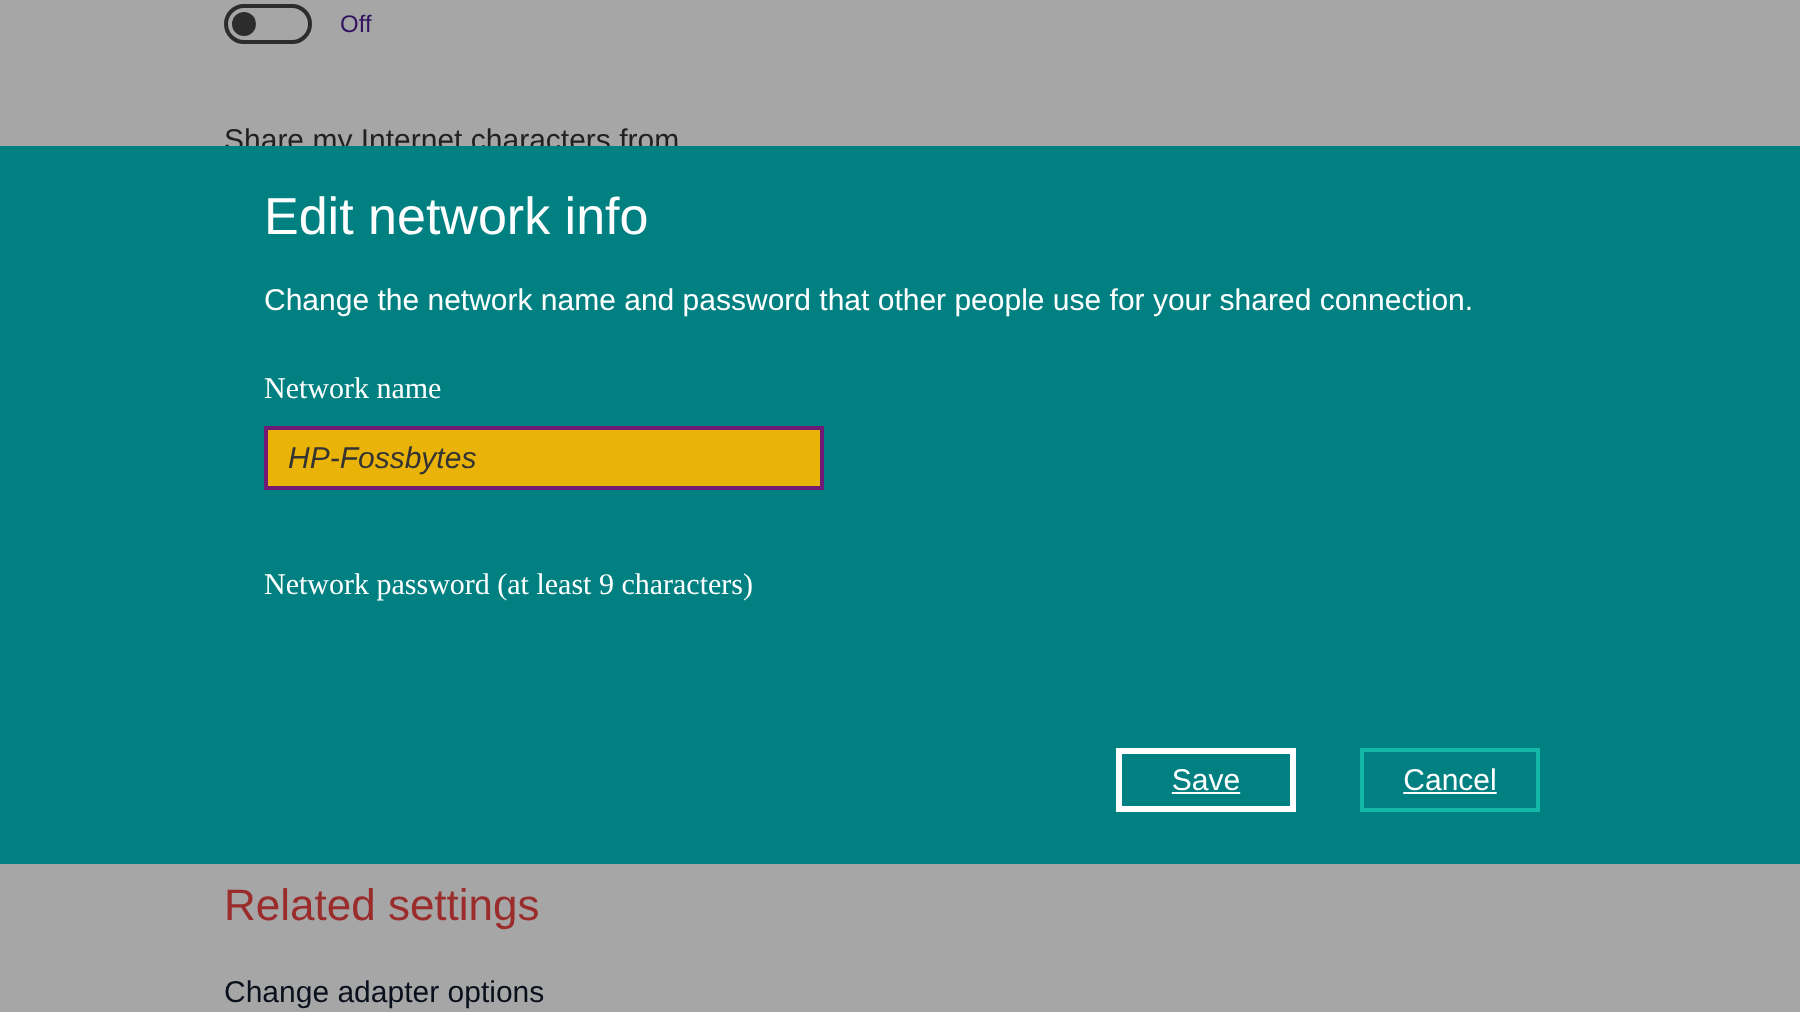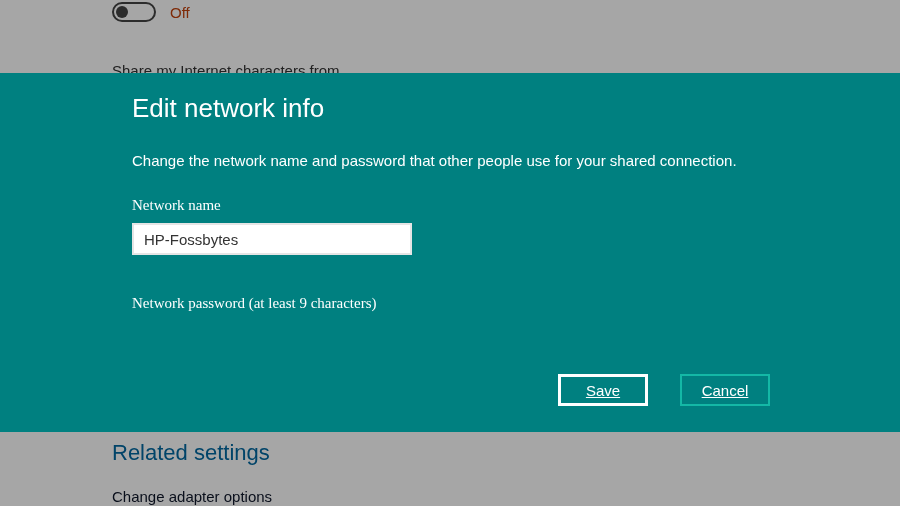--- a/index.html
+++ b/index.html
@@ -42,22 +42,22 @@
     .toggle-knob {
       position: absolute;
       left: 2px;
       top: 2px;
       width: 12px;
       height: 12px;
       border-radius: 50%;
       background: #444;
     }
     .toggle-label {
-      font-size: 15px;
-      color: #c2410c;
+      font-size: 12px;
+      color: #4c1d95;
     }
     .share-text {
       margin-top: 40px;
       font-size: 15px;
       color: #333;
     }
     .dim-overlay {
       position: absolute;
       inset: 0;
       background: rgba(0,0,0,0.35);
@@ -73,44 +73,45 @@
       padding-left: 132px;
       padding-right: 62px;
       padding-top: 20px;
     }
     .dialog-title {
       font-size: 26px;
       font-weight: 300;
       color: #ffffff;
     }
     .dialog-subtitle {
-      margin-top: 28px;
+      margin-top: 18px;
       font-size: 15px;
       font-weight: 400;
       color: #ffffff;
     }
     .field-label {
       margin-top: 28px;
       font-size: 15px;
       color: #ffffff;
       font-family: Liberation Serif, serif;
     }
     .field-label.second {
       margin-top: 40px;
     }
     .field-input {
       margin-top: 9px;
       width: 280px;
       height: 32px;
-      background: #ffffff;
-      border: 2px solid #e5e5e5;
+      background: #eab308;
+      border: 2px solid #701a75;
       outline: none;
       padding: 0 10px;
       font-size: 15px;
       color: #333333;
+      font-style: italic;
     }
     .button-row {
       position: absolute;
       right: 130px;
       bottom: 26px;
       display: flex;
       gap: 32px;
       text-decoration: underline;
     }
     .btn {
@@ -126,21 +127,21 @@
       border: 3px solid #ffffff;
     }
     .bottom-content {
       position: absolute;
       left: 112px;
       top: 440px;
     }
     .related-heading {
       font-size: 22px;
       font-weight: 400;
-      color: #0369a1;
+      color: #ef4444;
     }
     .related-link {
       margin-top: 22px;
       font-size: 15px;
       color: #0f172a;
     }
   </style>
 </head>
 <body>
 

